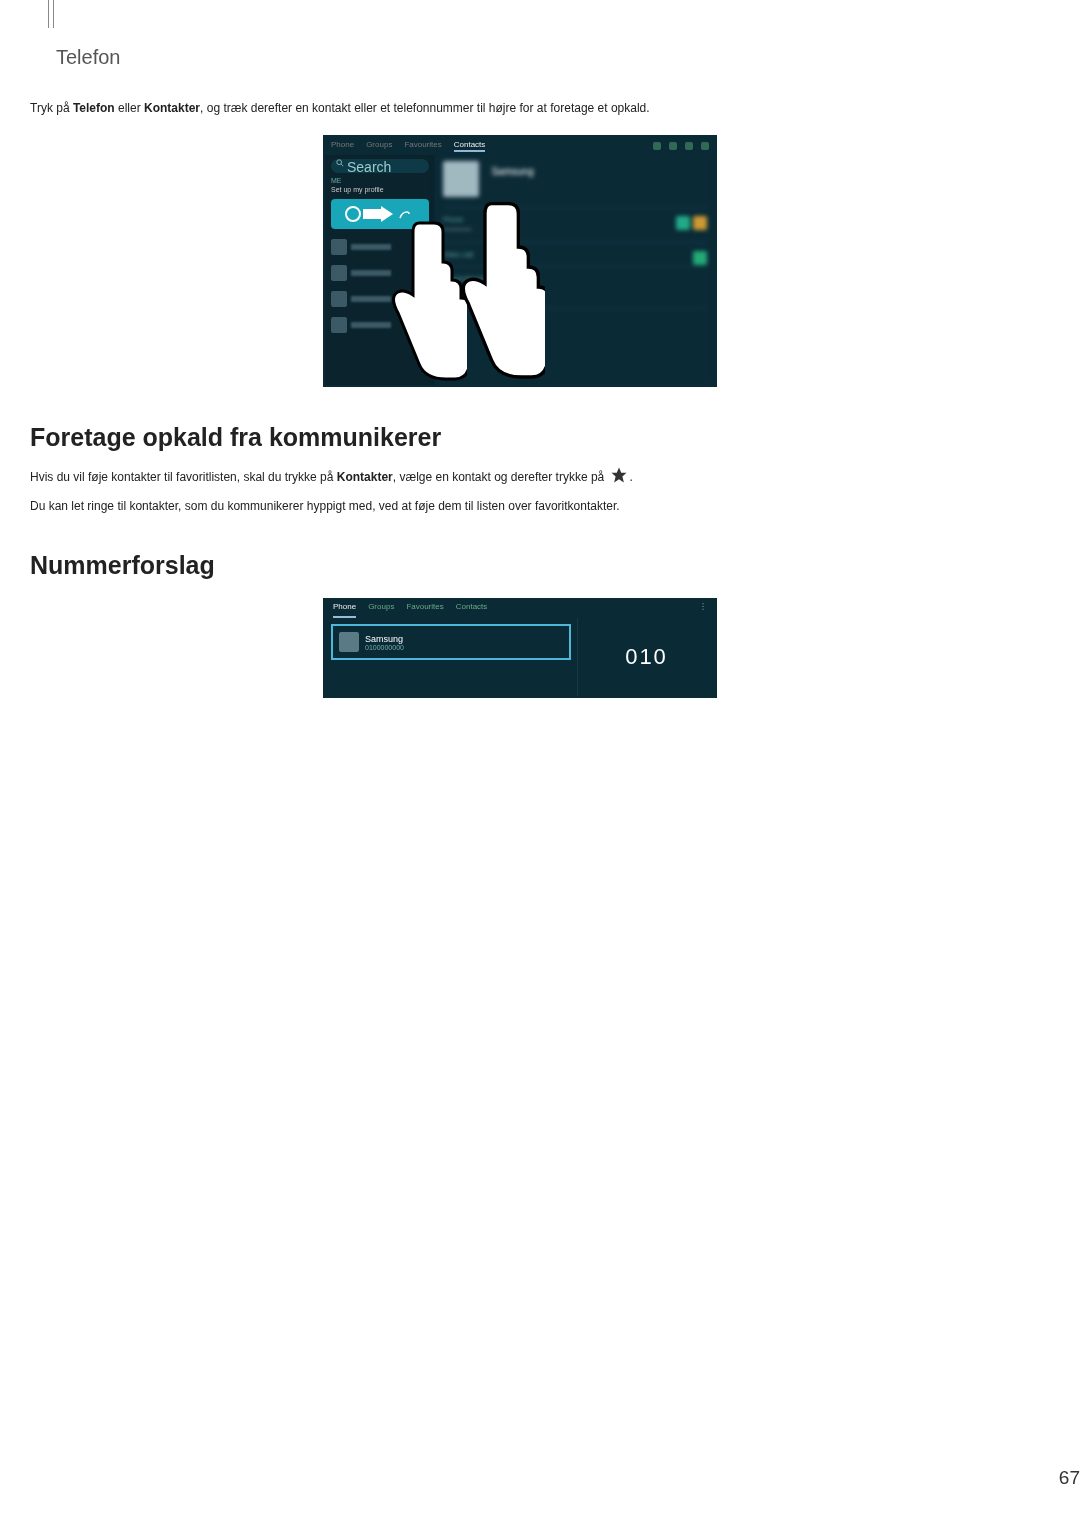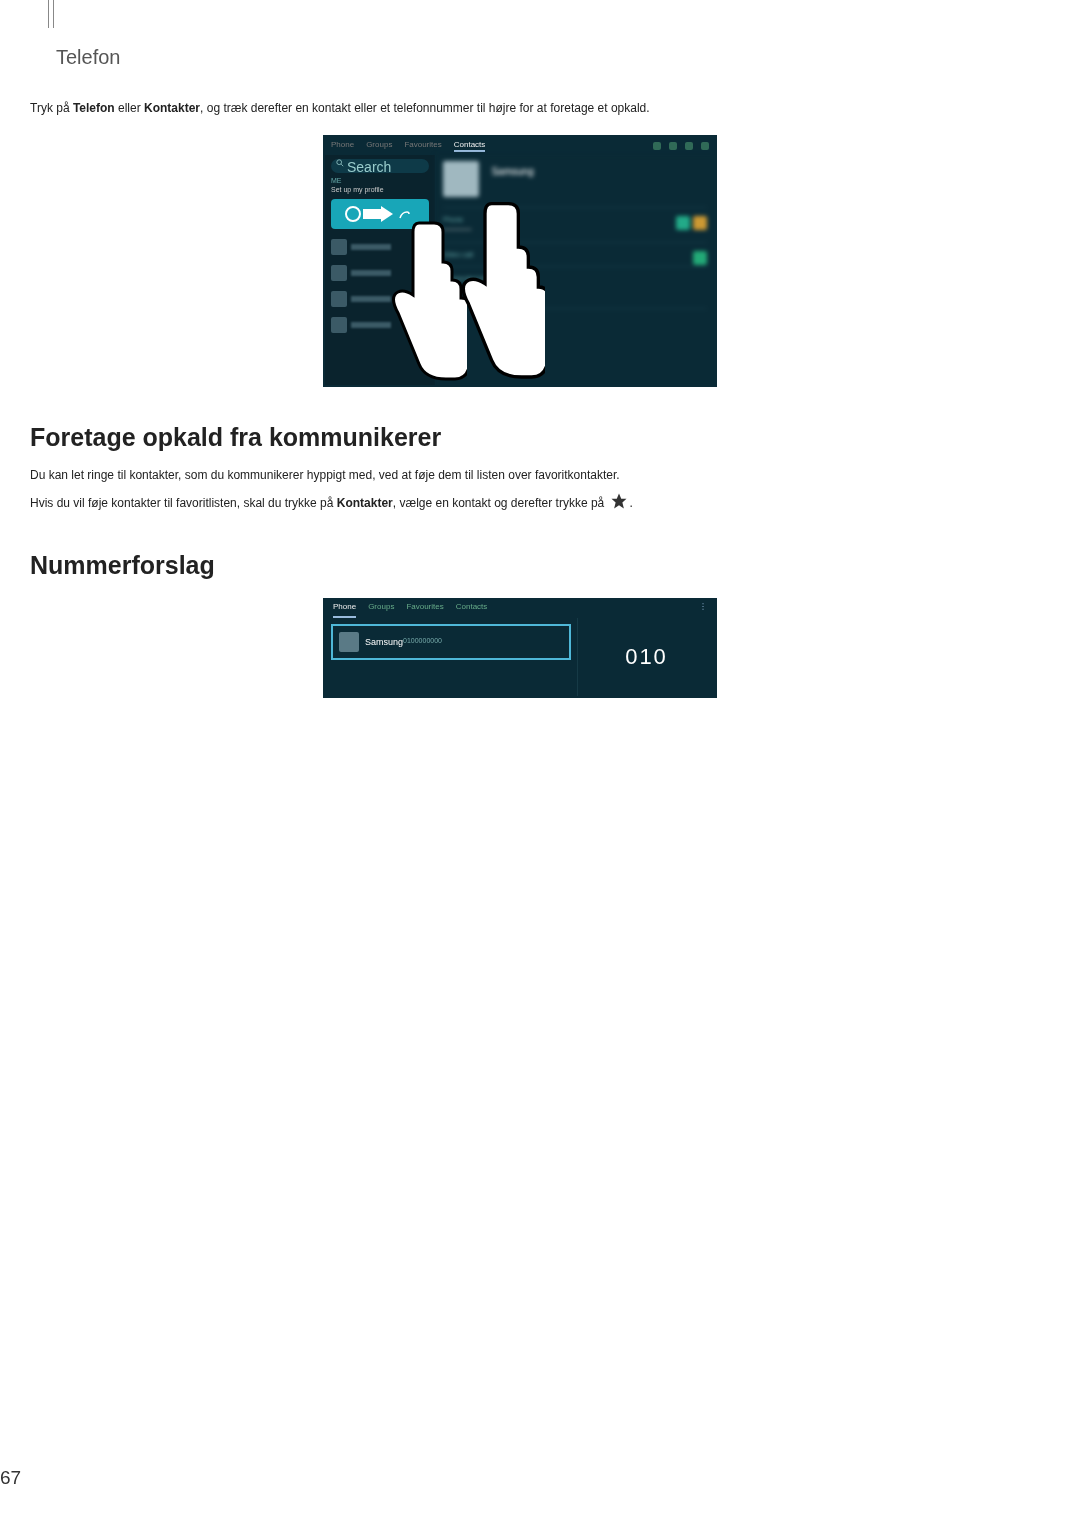--- a/index.html
+++ b/index.html
@@ -199,21 +199,21 @@
   }
   .ss2-suggest {
     border: 2px solid #4fb8d8;
     height: 32px;
     display: flex;
     align-items: center;
     padding: 0 6px;
     gap: 6px;
   }
   .ss2-ava { width: 20px; height: 20px; background: #5a7a86; border-radius: 2px; }
-  .ss2-info { display: flex; flex-direction: row; }
+  .ss2-info { display: flex; flex-direction: column; }
   .ss2-name { color: #fff; font-size: 9px; }
   .ss2-num { color: #7aa; font-size: 7px; }
   .ss2-right {
     flex: 1;
     display: flex;
     align-items: center;
     justify-content: center;
     color: #ffffff;
     font-size: 22px;
     letter-spacing: 2px;
@@ -223,21 +223,21 @@
   .inline-icon {
     display: inline-block;
     vertical-align: -3px;
     margin: 0 2px;
   }
   .page-number {
     position: absolute;
     bottom: 38px;
     width: 100%;
     left: 0;
-    text-align: left;
+    text-align: right;
     font-size: 19px;
     color: #333;
   }
 </style>
 </head>
 <body>
 
 <div class="page">
   <div class="tab-marker"></div>
   <div class="header-label">Telefon</div>
@@ -323,29 +323,29 @@
       <svg class="ss1-hand h1" viewBox="0 0 60 120">
         <path d="M28 4 q-4 0 -4 6 v42 q-6 -4 -10 -2 q-6 3 0 14 l14 34 q4 10 18 10 h6 q10 0 10 -14 v-34 q0 -6 -6 -6 v-6 q0 -6 -6 -6 v-6 q0 -6 -6 -6 v-20 q0 -6 -6 -6 z" fill="#fff" stroke="#000" stroke-width="2"></path>
       </svg>
       <svg class="ss1-hand h2" viewBox="0 0 60 120">
         <path d="M28 4 q-4 0 -4 6 v42 q-6 -4 -10 -2 q-6 3 0 14 l14 34 q4 10 18 10 h6 q10 0 10 -14 v-34 q0 -6 -6 -6 v-6 q0 -6 -6 -6 v-6 q0 -6 -6 -6 v-20 q0 -6 -6 -6 z" fill="#fff" stroke="#000" stroke-width="2"></path>
       </svg>
     </div>
   </div>
 
   <h2>Foretage opkald fra kommunikerer</h2>
-  <p>Du kan let ringe til kontakter, som du kommunikerer hyppigt med, ved at føje dem til listen over favoritkontakter.</p>
   <p>
     <span>Hvis du vil føje kontakter til favoritlisten, skal du trykke på </span><strong>Kontakter</strong><span>, vælge en kontakt og derefter trykke på </span>
     <span class="inline-icon">
       <svg width="18" height="18" viewBox="0 0 24 24">
           <polygon points="12,2 15,9 22,9 16.5,14 18.5,22 12,17.5 5.5,22 7.5,14 2,9 9,9" fill="#333"></polygon>
         </svg>
     </span><span>.</span>
   </p>
+  <p>Du kan let ringe til kontakter, som du kommunikerer hyppigt med, ved at føje dem til listen over favoritkontakter.</p>
 
   <h2>Nummerforslag</h2>
 
   <div class="figure">
     <div class="screenshot2">
       <div class="ss2-tabs">
         <span class="active">Phone</span>
         <span>Groups</span>
         <span>Favourites</span>
         <span>Contacts</span>

